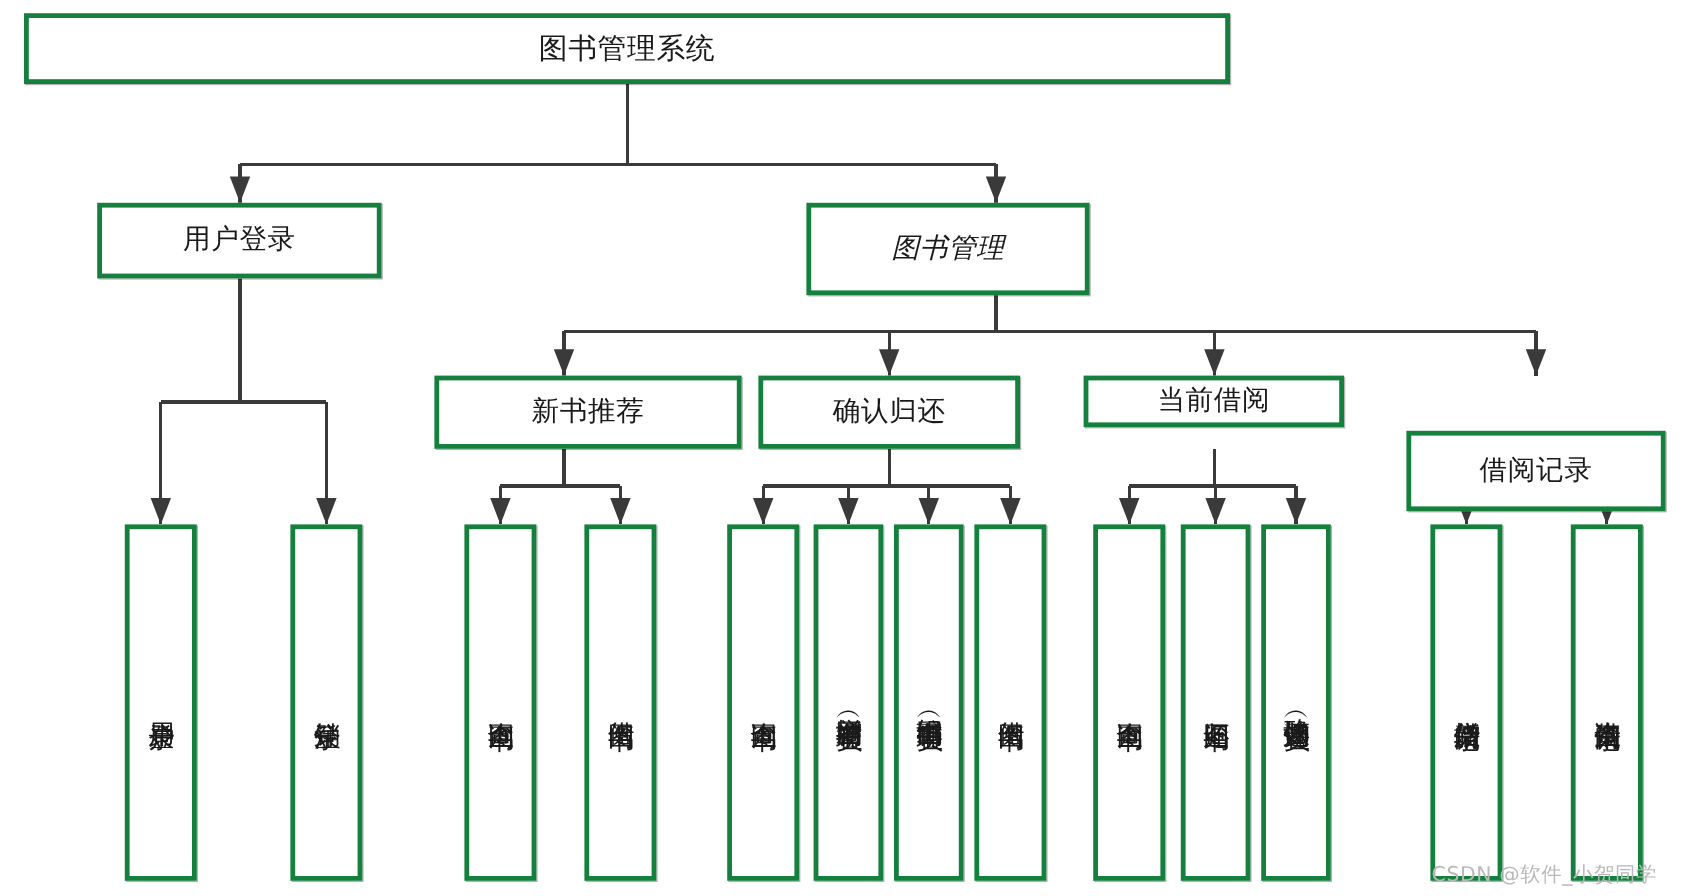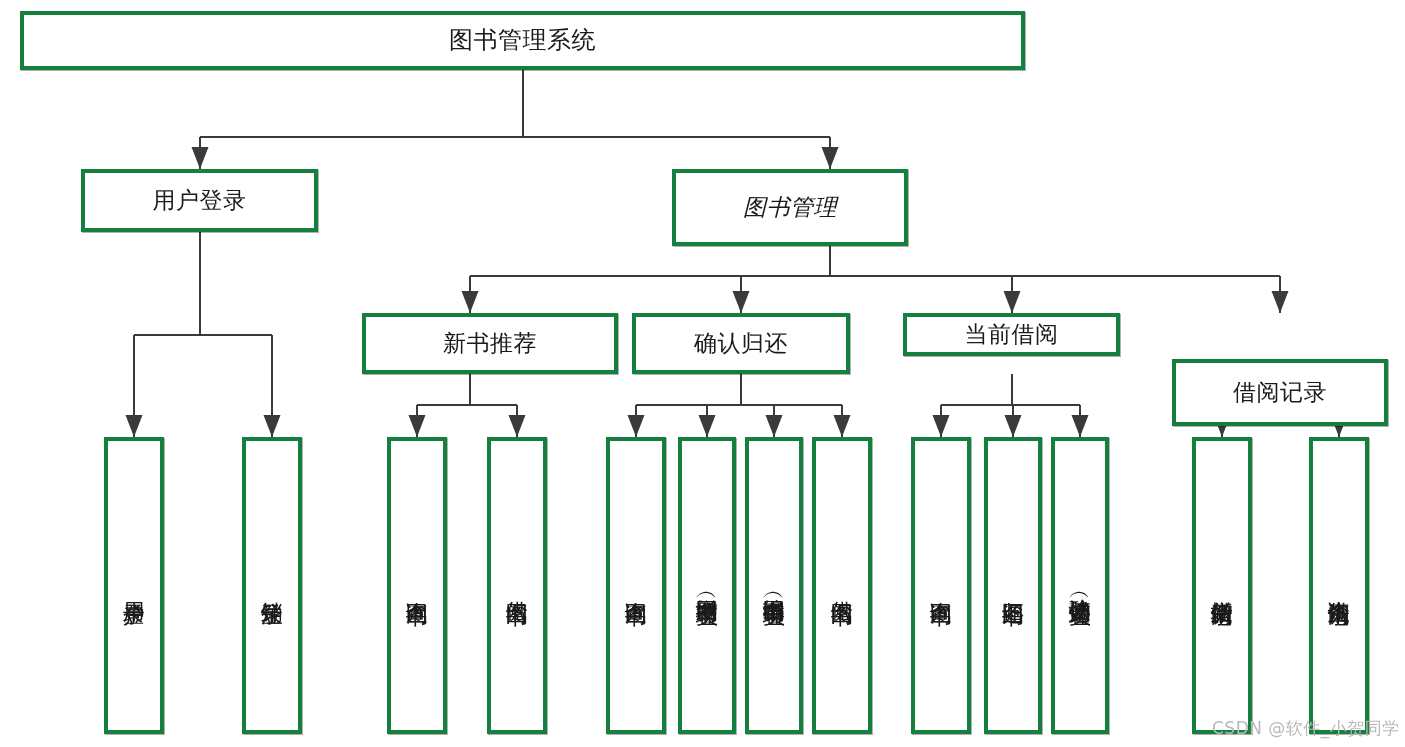--- a/index.html
+++ b/index.html
@@ -54,21 +54,20 @@
   }
   .node.title {
     font-size: 24px;
   }
   .watermark {
     position: absolute;
     font-size: 17px;
     color: #b9b9b9;
     white-space: nowrap;
     letter-spacing: 0.5px;
-    padding-left: 19px;
   }
 </style>
 </head>
 <body>
 
 <div id="diagram-root">
   <svg id="edges-layer" viewBox="0 0 1405 747">
       <line x1="523" y1="70" x2="523" y2="137" stroke="#3a3a3a" stroke-width="2.6" shape-rendering="crispEdges"></line>
       <line x1="200" y1="137" x2="830" y2="137" stroke="#3a3a3a" stroke-width="2.6" shape-rendering="crispEdges"></line>
       <line x1="200" y1="137" x2="200" y2="169" stroke="#3a3a3a" stroke-width="2.6" shape-rendering="crispEdges"></line>

